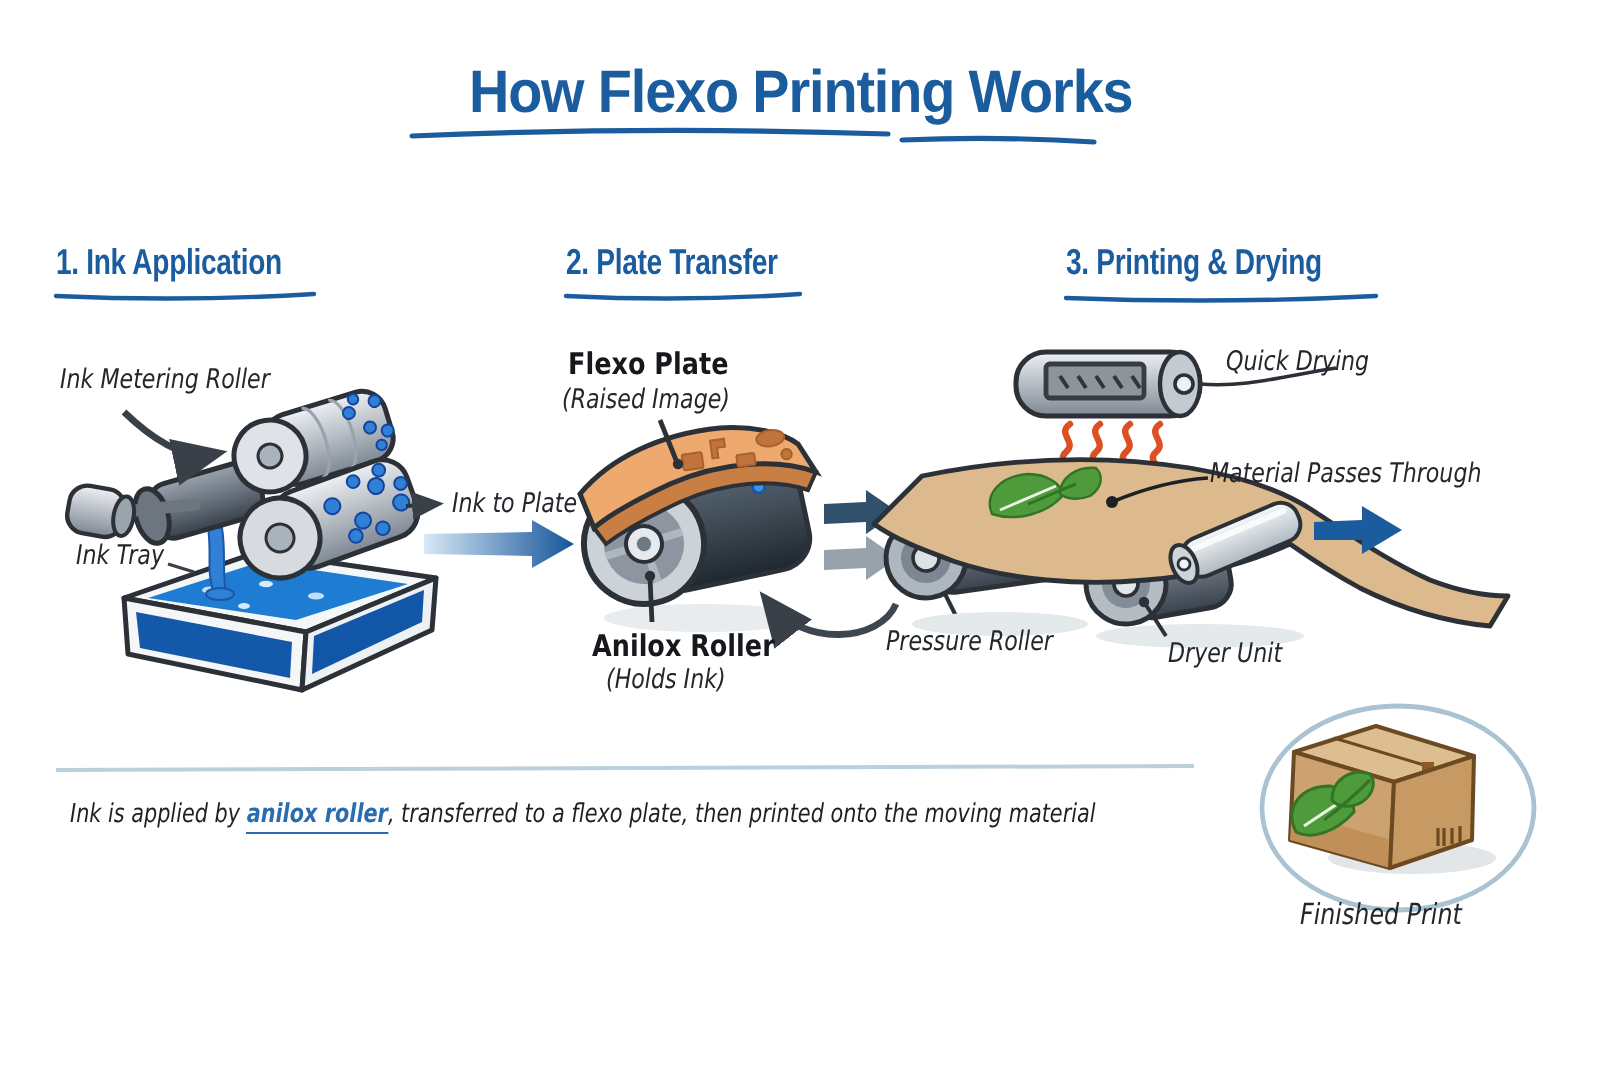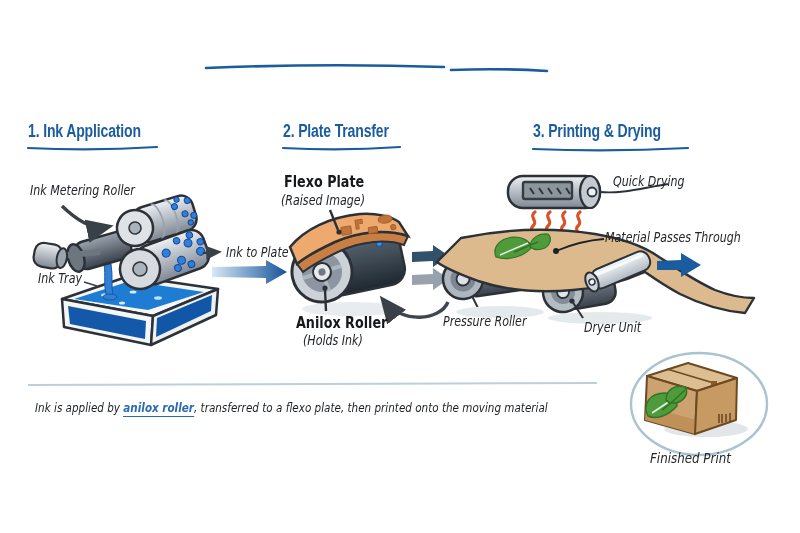--- a/index.html
+++ b/index.html
@@ -283,20 +283,21 @@
         <g>
           <path d="M648,416 C642,404 650,393 665,393 C673,394 677,401 677,406 C668,416 656,420 648,416 Z" fill="#4d9b3b" stroke="#357427" stroke-width="1.5"></path>
           <line x1="652" y1="413" x2="673" y2="399" stroke="#eaf4e4" stroke-width="1.6"></line>
           <path d="M666,400 C666,390 675,384 685,387 C688,391 687,397 681,401 C676,404 669,404 666,400 Z" fill="#4d9b3b" stroke="#357427" stroke-width="1.5"></path>
           <path d="M662,410 C670,404 678,397 685,390" stroke="#357427" stroke-width="1.6" fill="none"></path>
         </g>
       </g>
     </g>
   </svg>
 
+  <div class="title"><span>How Flexo Printing Works</span></div>
 
   <div class="step-heading" style="left:28px;top:121px">1. Ink Application</div>
   <div class="step-heading" style="left:283px;top:121px">2. Plate Transfer</div>
   <div class="step-heading" style="left:533px;top:121px">3. Printing &amp; Drying</div>
 
   <div class="lbl" style="left:30px;top:182px">Ink Metering Roller</div>
   <div class="lbl" style="left:38px;top:270px">Ink Tray</div>
   <div class="lbl" style="left:226px;top:244px">Ink to Plate</div>
 
   <div class="lblb" style="left:284px;top:173px">Flexo Plate</div>

